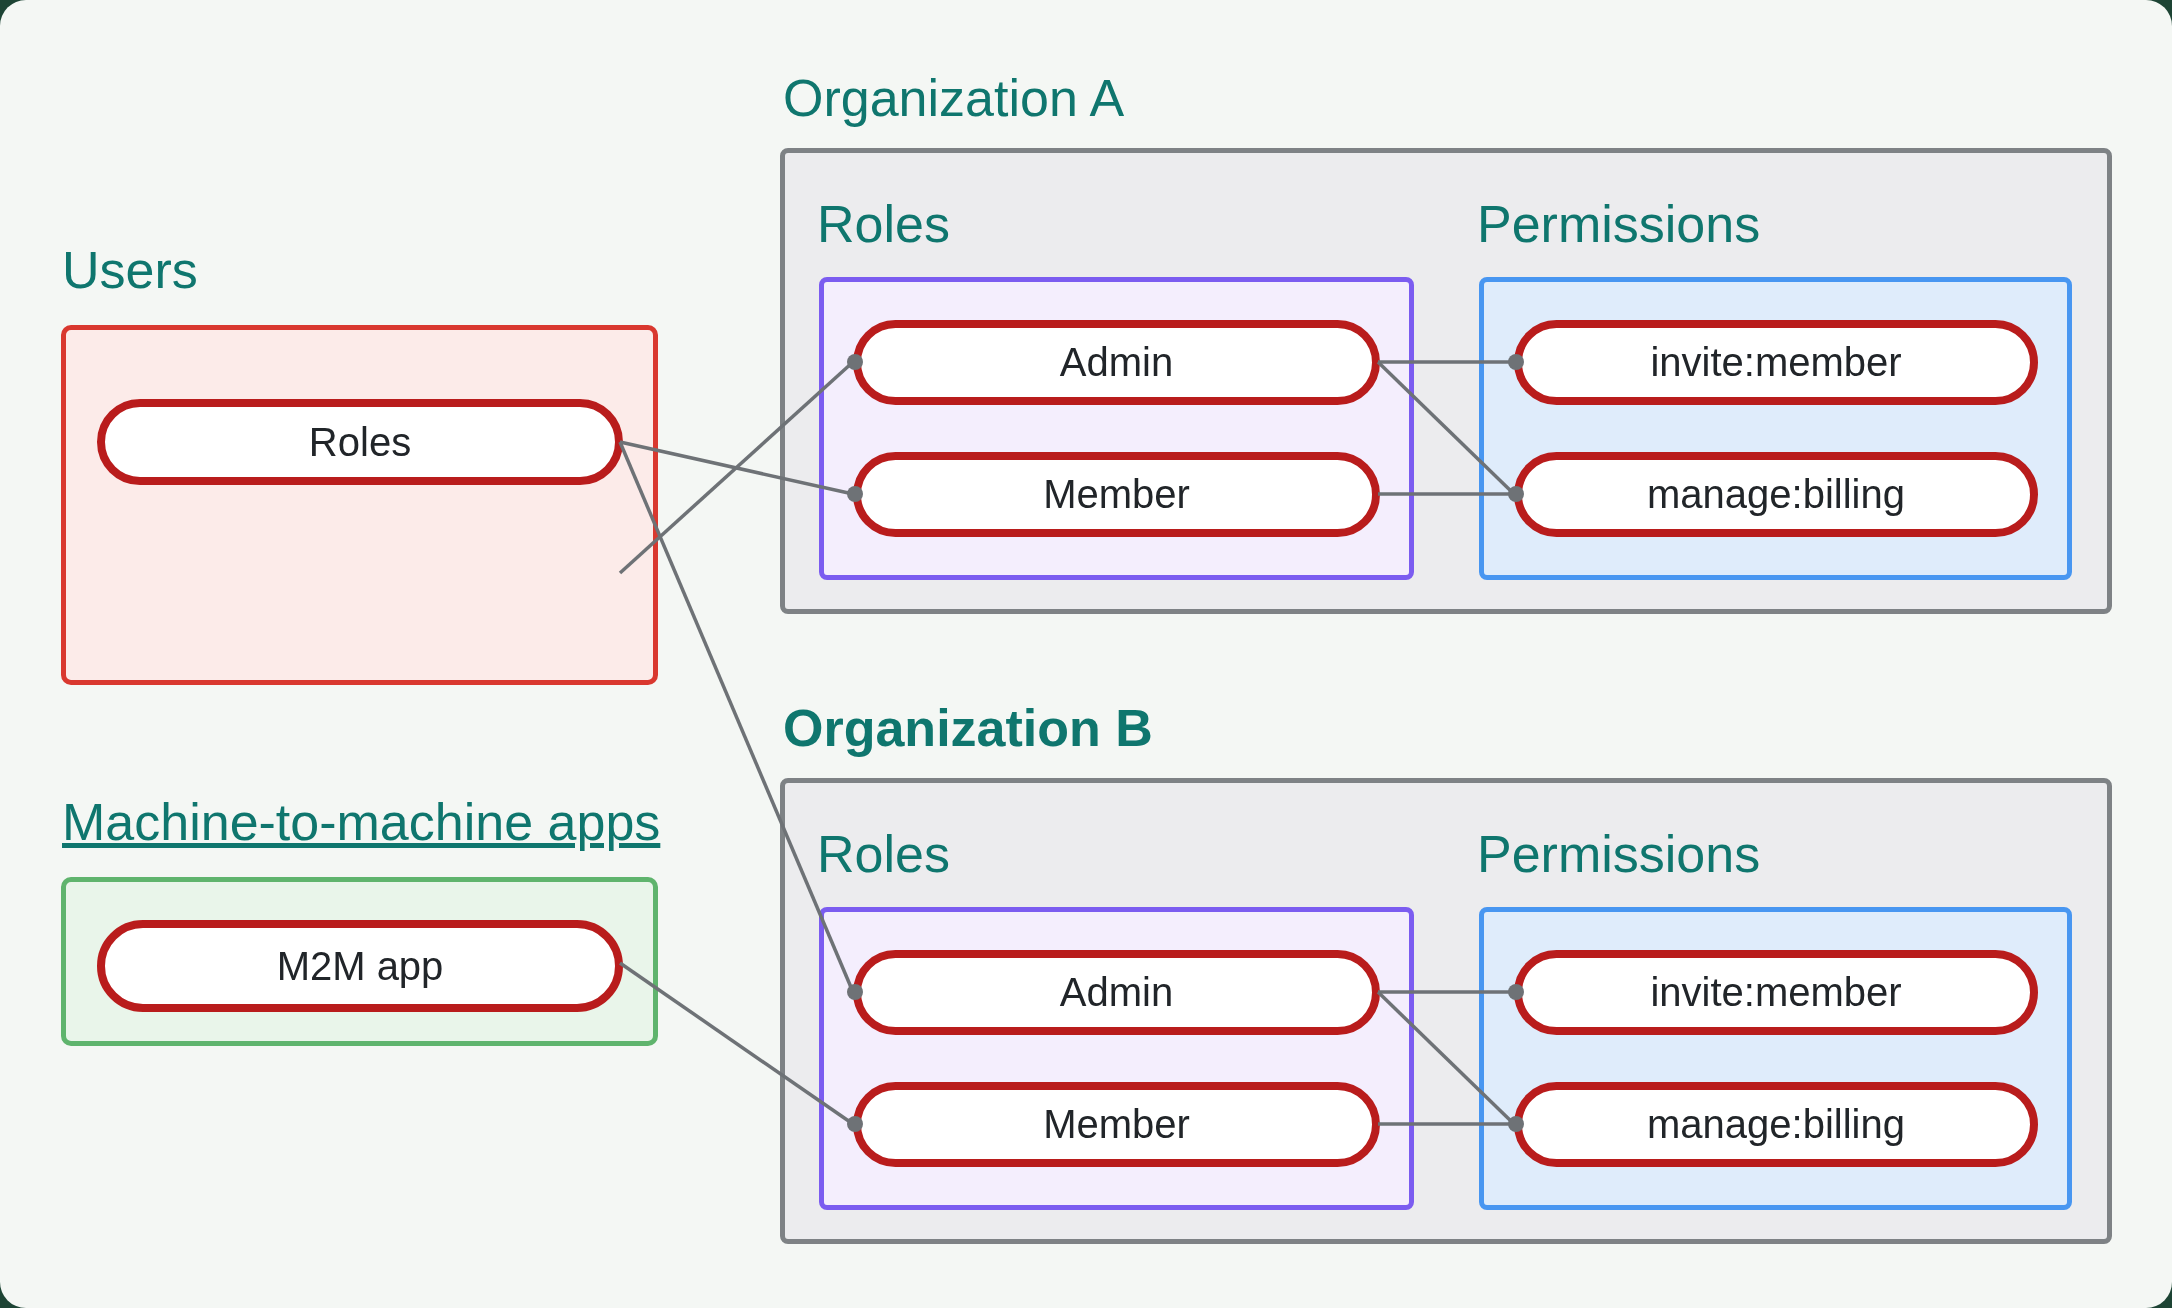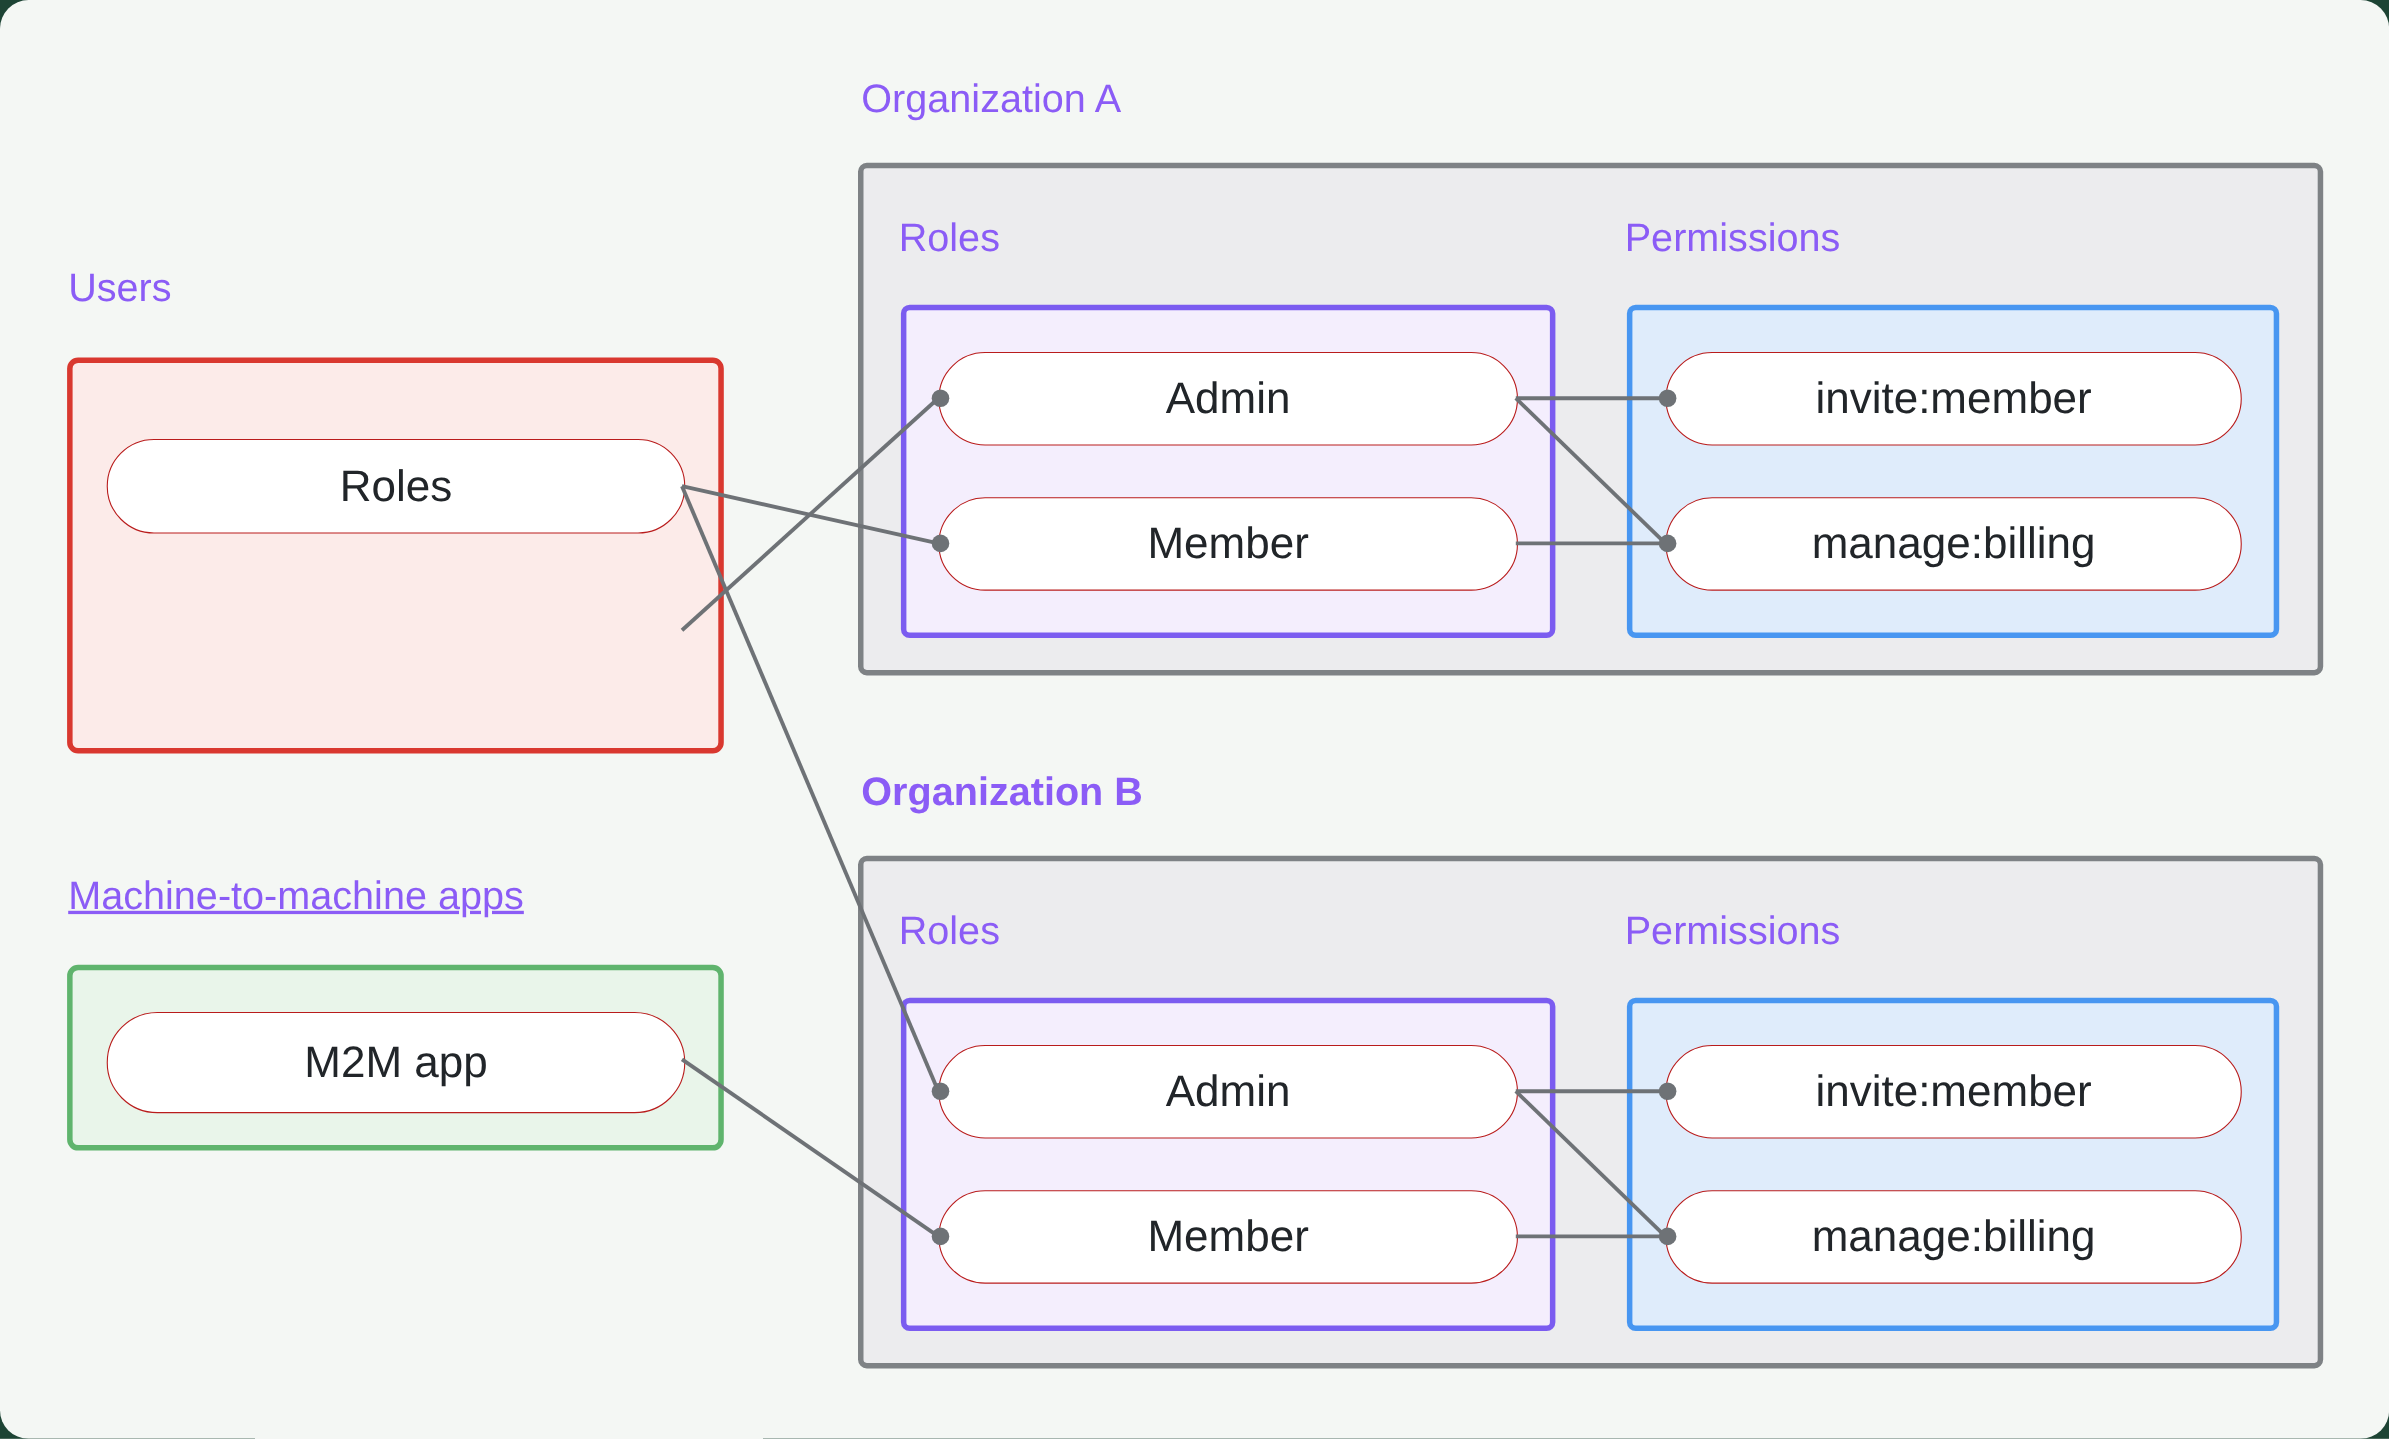--- a/index.html
+++ b/index.html
@@ -11,23 +11,23 @@
   }
   .canvas{
     position:relative;
     width:2172px;height:1308px;
     background:#f4f7f4;
     border-radius:26px;
     overflow:hidden;
   }
   .lbl{
     position:absolute;
-    font-size:36px;
+    font-size:52px;
     font-weight:500;
-    color:#8b5cf6;
+    color:#0f766e;
     line-height:1;
     white-space:nowrap;
     text-align:center;
   }
   .box{
     position:absolute;
     border-radius:10px;
     box-sizing:border-box;
   }
   .org-container{
@@ -50,21 +50,21 @@
     border:5px solid #d9382f;
   }
   .m2m-box{
     background:#e9f5ea;
     border:5px solid #5fb46d;
   }
   .pill{
     position:absolute;
     box-sizing:border-box;
     background:#ffffff;
-    border:1px solid #b91c1c;
+    border:8px solid #b91c1c;
     border-radius:48px;
     display:flex;
     align-items:center;
     justify-content:center;
     font-size:40px;
     font-weight:400;
     color:#212529;
     white-space:nowrap;
   }
   svg.edges{

